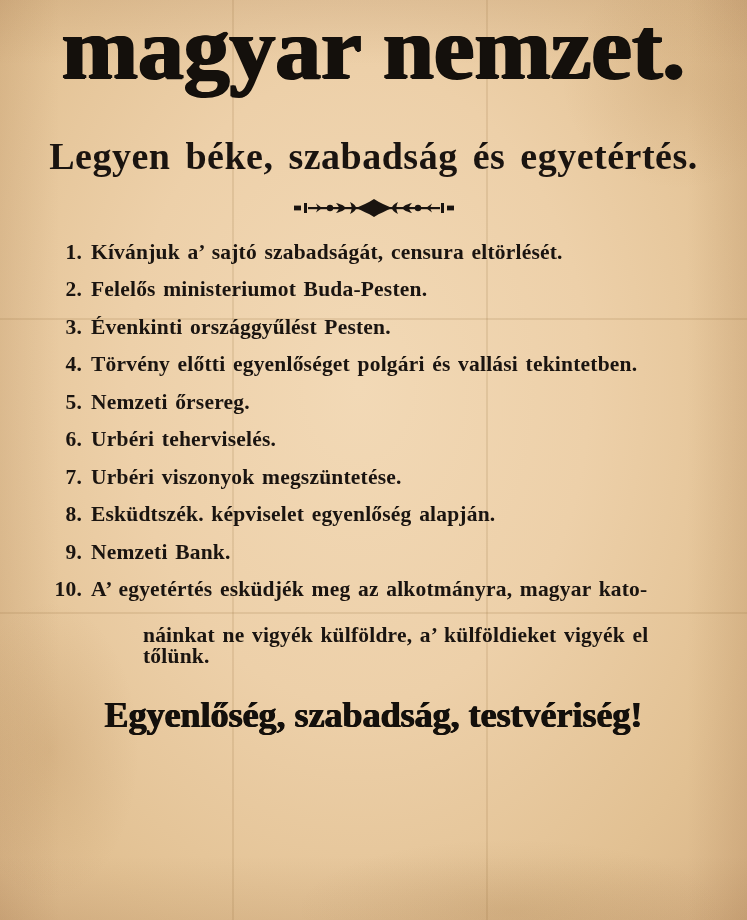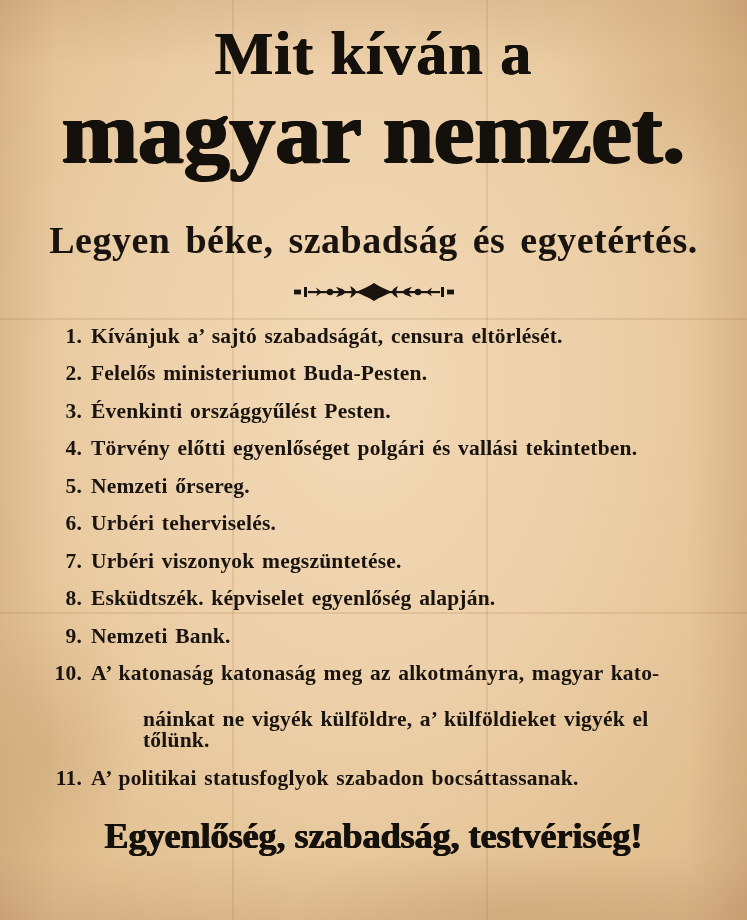--- a/index.html
+++ b/index.html
@@ -154,21 +154,20 @@
   <div class="fold v1"></div>
   <div class="fold v2"></div>
   <div class="fold h1"></div>
   <div class="fold h2"></div>
   <div class="stain s1"></div>
   <div class="stain s2"></div>
   <div class="stain s3"></div>
 
   <div class="content">
 
-    <div class="headline-1">Mit kíván a</div>
     <div class="headline-2">magyar nemzet.</div>
 
     <div class="subtitle">Legyen  béke,  szabadság  és  egyetértés.</div>
 
     <div class="ornament">
       <svg width="212" height="22" viewBox="0 0 212 22" aria-hidden="true">
         <g fill="#1a1410">
           <rect x="40" y="10" width="132" height="2.2"></rect>
           <path d="M106 2 C112 6, 118 8, 124 11 C118 14, 112 16, 106 20 C100 16, 94 14, 88 11 C94 8, 100 6, 106 2 Z"></path>
           <circle cx="106" cy="11" r="4.6"></circle>
@@ -221,26 +220,22 @@
         <span class="num">8.</span>
         <span class="txt">Esküdtszék. képviselet egyenlőség alapján.</span>
       </li>
       <li>
         <span class="num">9.</span>
         <span class="txt">Nemzeti Bank.</span>
       </li>
       <li>
         <span class="num">10.</span>
         <span class="txt">
-          <span>A’ katonaság katonaság meg az alkotmányra, magyar kato-</span>
+          <span>A’ egyetértés esküdjék meg az alkotmányra, magyar kato-</span>
           <span class="cont">náinkat  ne  vigyék  külföldre,  a’ külföldieket  vigyék  el tőlünk.</span>
         </span>
       </li>
-      <li>
-        <span class="num">11.</span>
-        <span class="txt">A’ politikai statusfoglyok szabadon bocsáttassanak.</span>
-      </li>
     </ul>
 
     <div class="slogan">Egyenlőség, szabadság, testvériség!</div>
 
   </div>
 </div>
 
 </body></html>

